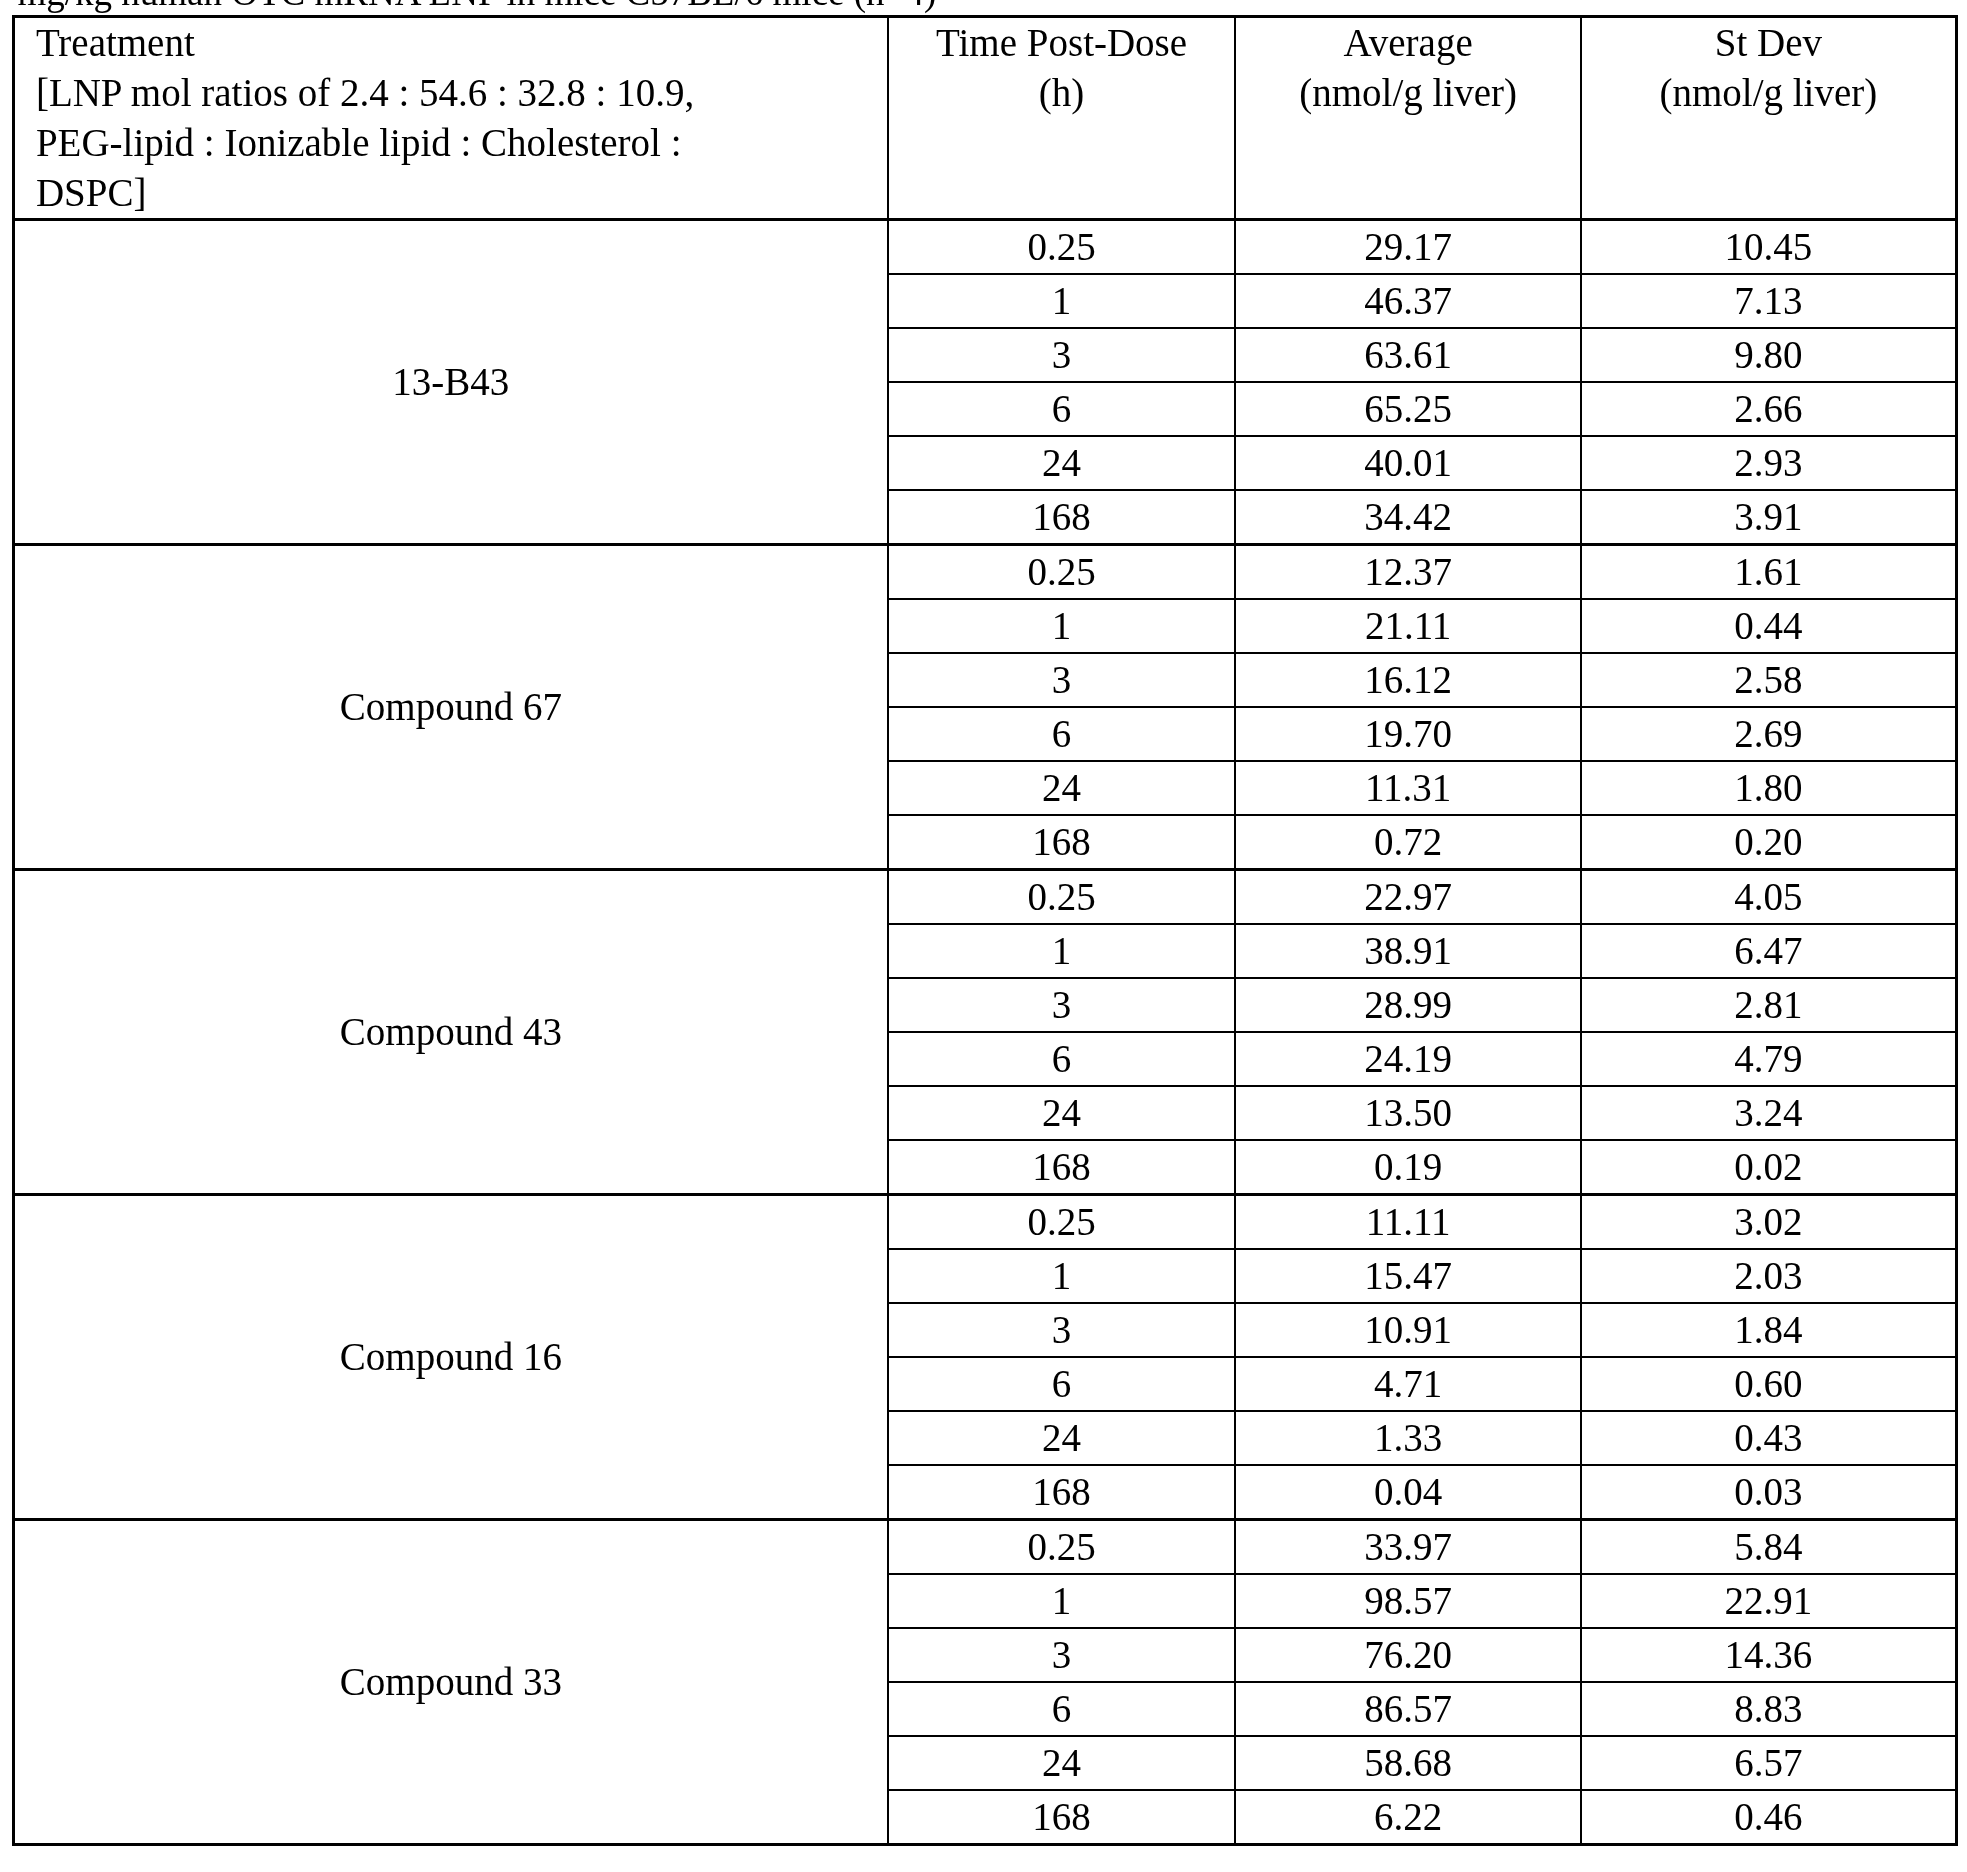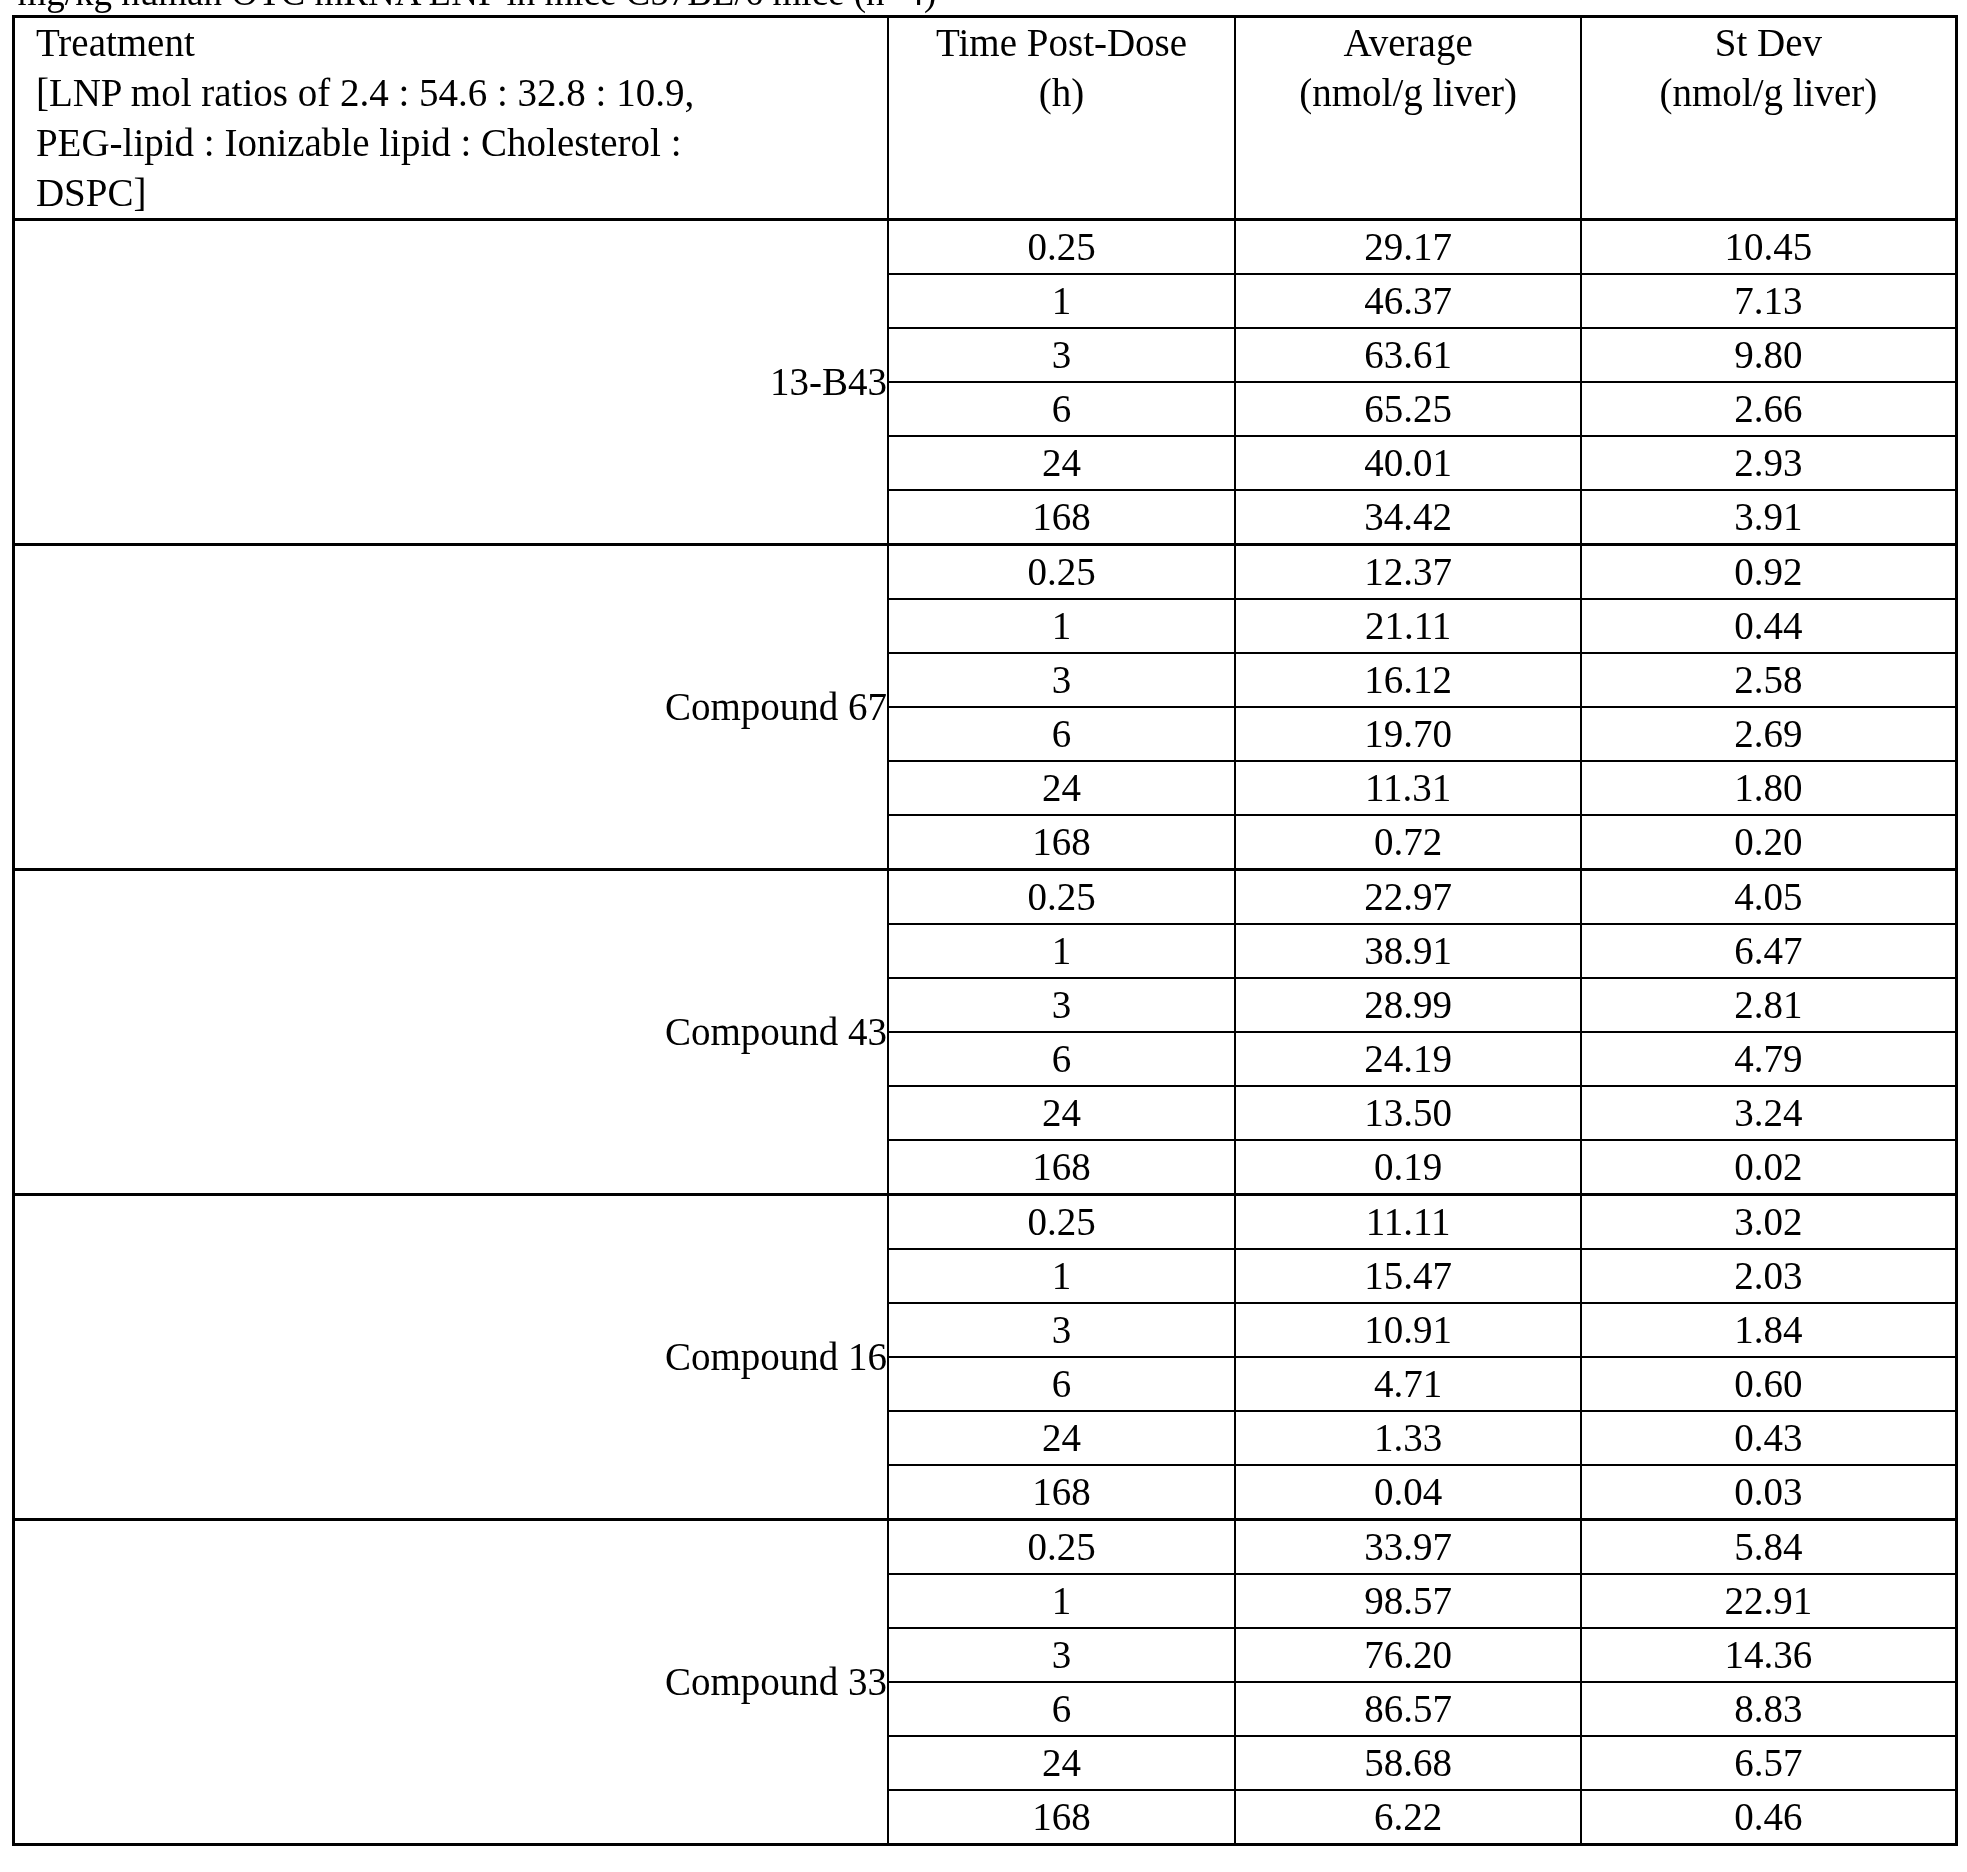--- a/index.html
+++ b/index.html
@@ -4,21 +4,21 @@
 <style>
   html, body { margin:0; padding:0; background:#ffffff; }
   body { width:1968px; height:1873px; position:relative; overflow:hidden;
          font-family:"Liberation Serif", "DejaVu Serif", serif; color:#000; }
   .caption { position:absolute; left:17.5px; top:-29px; font-size:37px; line-height:43px; white-space:nowrap; }
   table.t { position:absolute; left:11.6px; top:14.6px; width:1944px; border-collapse:collapse; table-layout:fixed; }
   table.t td, table.t th { border:2.5px solid #000; font-weight:normal; font-size:39px; line-height:50px; padding:0; }
   th.hdr { vertical-align:top; height:199px; padding-top:3.9px; }
   th.hdr.first { text-align:left; padding-left:21.3px; }
   tr.hdr-row th { border-bottom-width:3.9px; }
-  td.treat { text-align:right; padding-left:21.3px; vertical-align:middle; }
+  td.treat { text-align:center; padding-left:21.3px; vertical-align:middle; }
   td.num { text-align:center; height:52px; }
   tr.group-start td { border-top-width:3.4px; }
   table.t { border:3.4px solid #000;padding-left:36px; }
   .line { display:block; }
 </style>
 </head>
 <body>
 
 <div class="caption">mg/kg human OTC mRNA LNP in mice C57BL/6 mice (n=4)</div>
 
@@ -80,21 +80,21 @@
       </tr>
       <tr>
         <td class="num">168</td>
         <td class="num">34.42</td>
         <td class="num">3.91</td>
       </tr>
       <tr class="group-start">
         <td class="treat" rowspan="6">Compound 67</td>
         <td class="num">0.25</td>
         <td class="num">12.37</td>
-        <td class="num">0.92</td>
+        <td class="num">1.61</td>
       </tr>
       <tr>
         <td class="num">1</td>
         <td class="num">21.11</td>
         <td class="num">0.44</td>
       </tr>
       <tr>
         <td class="num">3</td>
         <td class="num">16.12</td>
         <td class="num">2.58</td>

